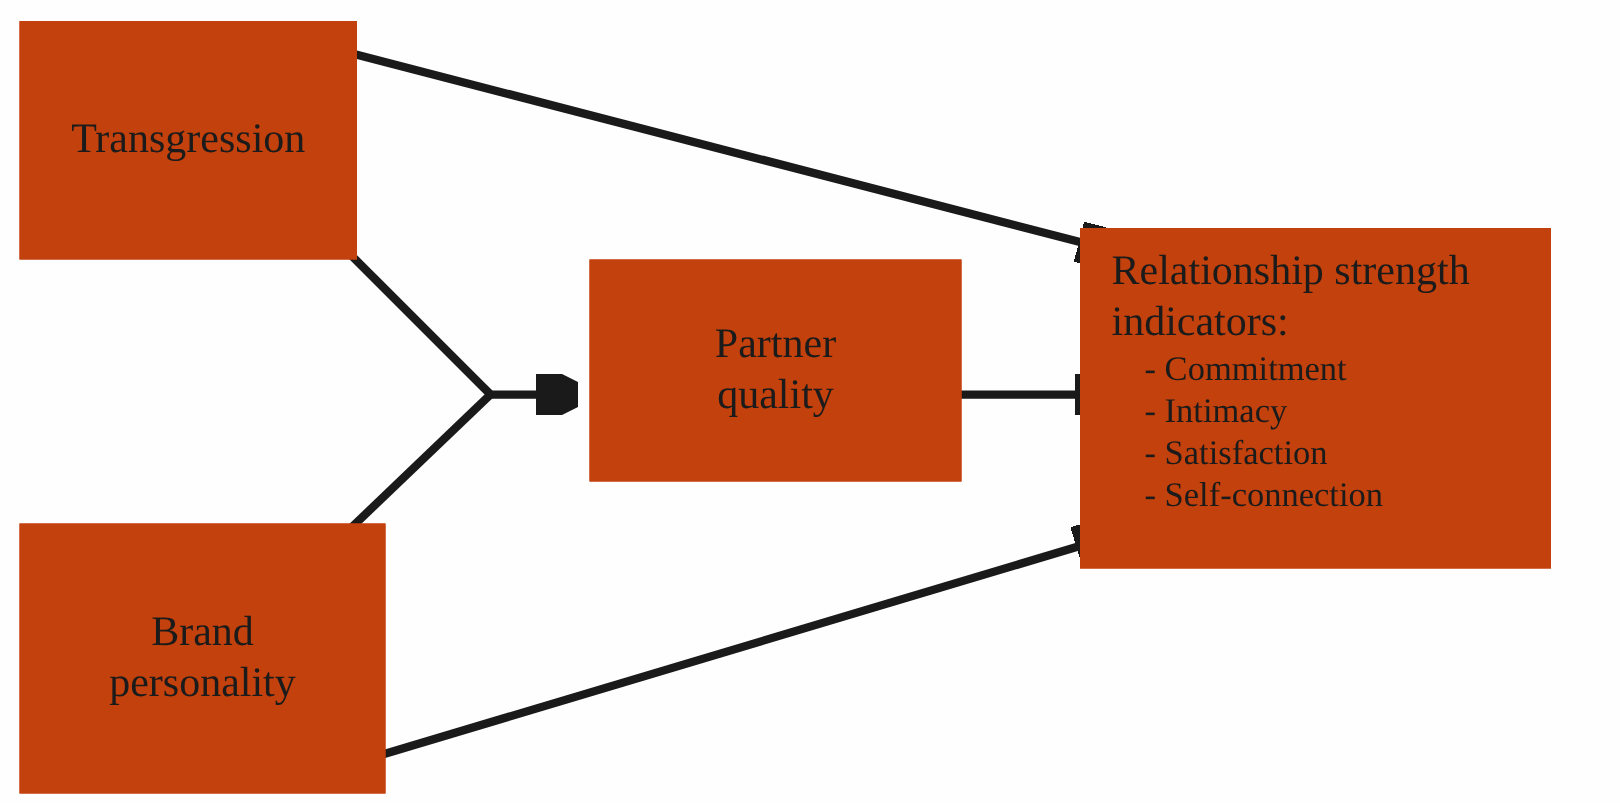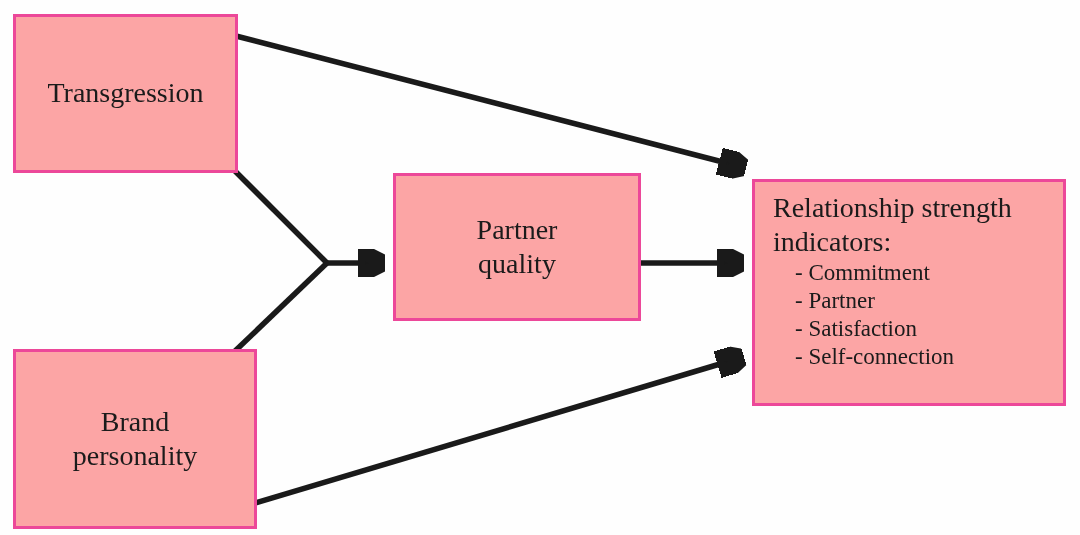--- a/index.html
+++ b/index.html
@@ -25,42 +25,42 @@
     z-index: 1;
   }
   .arrows path {
     stroke: #1a1a1a;
     stroke-width: 5.5;
     fill: none;
   }
   .node {
     position: absolute;
     box-sizing: border-box;
-    border: 3px solid #ec4899;
-    background: #fca5a5;
+    border: 3px solid #c2410c;
+    background: #c2410c;
     z-index: 2;
   }
   .node.centered {
     display: flex;
     align-items: center;
     justify-content: center;
     text-align: center;
   }
   .label {
     font-size: 28px;
     line-height: 1.22;
     display: inline-block;
   }
   .box-transgression { left: 13px; top: 14px;  width: 225px; height: 159px; }
   .box-brand         { left: 13px; top: 349px; width: 244px; height: 180px; }
   .box-brand .label   { max-width: 160px; }
   .box-partner       { left: 393px; top: 173px; width: 248px; height: 148px; }
   .box-partner .label { max-width: 130px; }
-  .box-relationship  { left: 752px; top: 152px; width: 314px; height: 227px;
-                       padding: 9px 10px 6px 18px; margin-top: 27px; }
+  .box-relationship  { left: 720px; top: 152px; width: 314px; height: 227px;
+                       padding: 9px 10px 6px 18px; }
   .rs-title {
     font-size: 28px;
     line-height: 1.22;
   }
   .rs-item {
     font-size: 23px;
     line-height: 1.22;
     padding-left: 22px;
     white-space: nowrap;
   }
@@ -92,18 +92,18 @@
     <span class="label">Brand personality</span>
   </div>
 
   <div class="node centered box-partner">
     <span class="label">Partner quality</span>
   </div>
 
   <div class="node box-relationship">
     <div class="rs-title">Relationship strength indicators:</div>
     <div class="rs-item">- Commitment</div>
-    <div class="rs-item">- Partner</div>
+    <div class="rs-item">- Intimacy</div>
     <div class="rs-item">- Satisfaction</div>
     <div class="rs-item">- Self-connection</div>
   </div>
 
 </div>
 
 </body></html>

